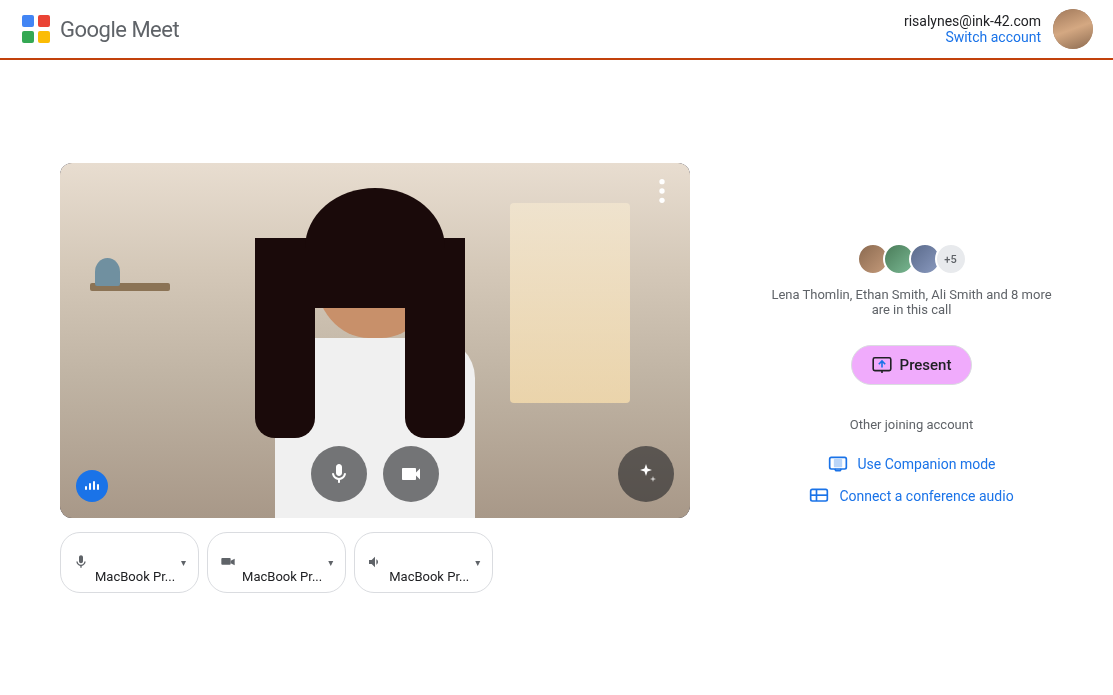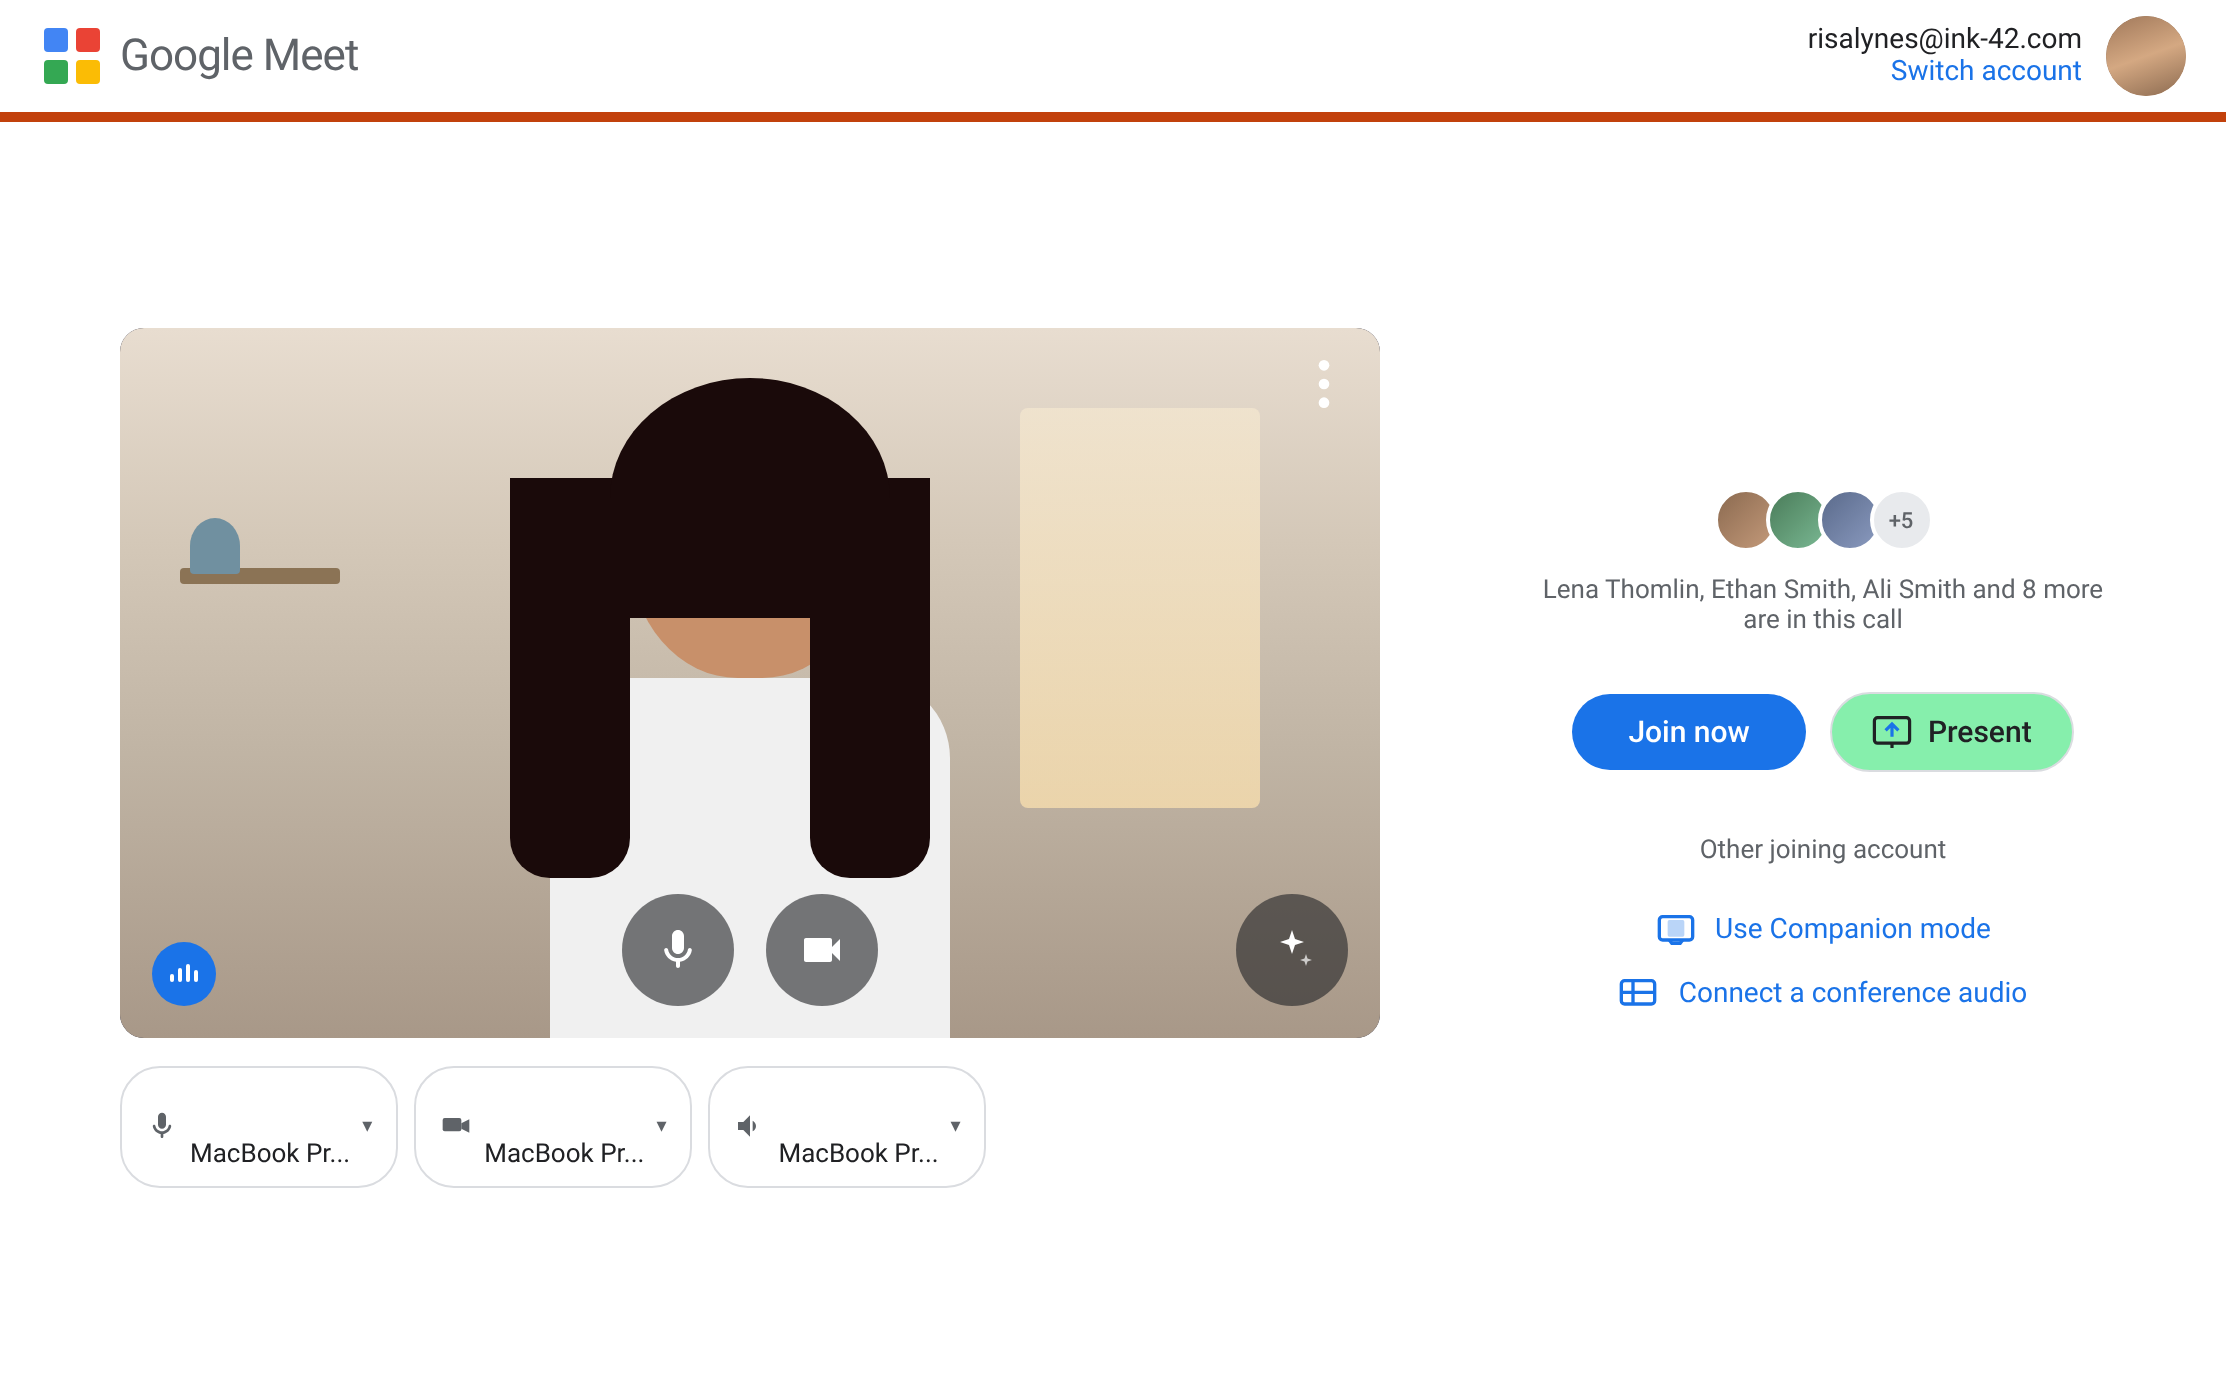--- a/index.html
+++ b/index.html
@@ -11,21 +11,21 @@
       overflow: hidden;
       position: relative;
     }
 
     
     .header {
       display: flex;
       align-items: center;
       justify-content: space-between;
       padding: 28px 20px;
-      border-bottom: 5px solid #c2410c;
+      border-bottom: 2px solid #c2410c;
       height: 60px;
     }
     .logo-area {
       display: flex;
       align-items: center;
       gap: 8px;
     }
     .logo-icon {
       width: 32px;
       height: 32px;
@@ -389,21 +389,21 @@
       color: #fff;
       border: none;
       border-radius: 24px;
       font-size: 15px;
       font-weight: 500;
       cursor: pointer;
       font-family: inherit;
     }
     .present-btn {
       padding: 10px 20px;
-      background: #86efac;
+      background: #f0abfc;
       color: #202124;
       border: 1px solid #dadce0;
       border-radius: 24px;
       font-size: 15px;
       font-weight: 500;
       cursor: pointer;
       font-family: inherit;
       display: flex;
       align-items: center;
       gap: 8px;
@@ -550,21 +550,20 @@
     <div class="participants-avatars">
       <div class="participant-avatar participant-avatar-1"></div>
       <div class="participant-avatar participant-avatar-2"></div>
       <div class="participant-avatar participant-avatar-3"></div>
       <div class="participants-more">+5</div>
     </div>
 
     <p class="participants-text">Lena Thomlin, Ethan Smith, Ali Smith and 8 more are in this call</p>
 
     <div class="join-buttons">
-      <button class="join-now-btn">Join now</button>
       <button class="present-btn">
         <svg width="20" height="16" viewBox="0 0 24 20" fill="none" stroke="#202124" stroke-width="2">
           <rect x="1" y="1" width="22" height="16" rx="2"></rect>
           <path d="M9 21h6M12 17v4" stroke-width="2"></path>
           <path d="M8 9l4-4 4 4M12 5v8" stroke="#1a73e8" fill="none" stroke-width="2"></path>
         </svg>
         <span>Present</span>
       </button>
     </div>
 

